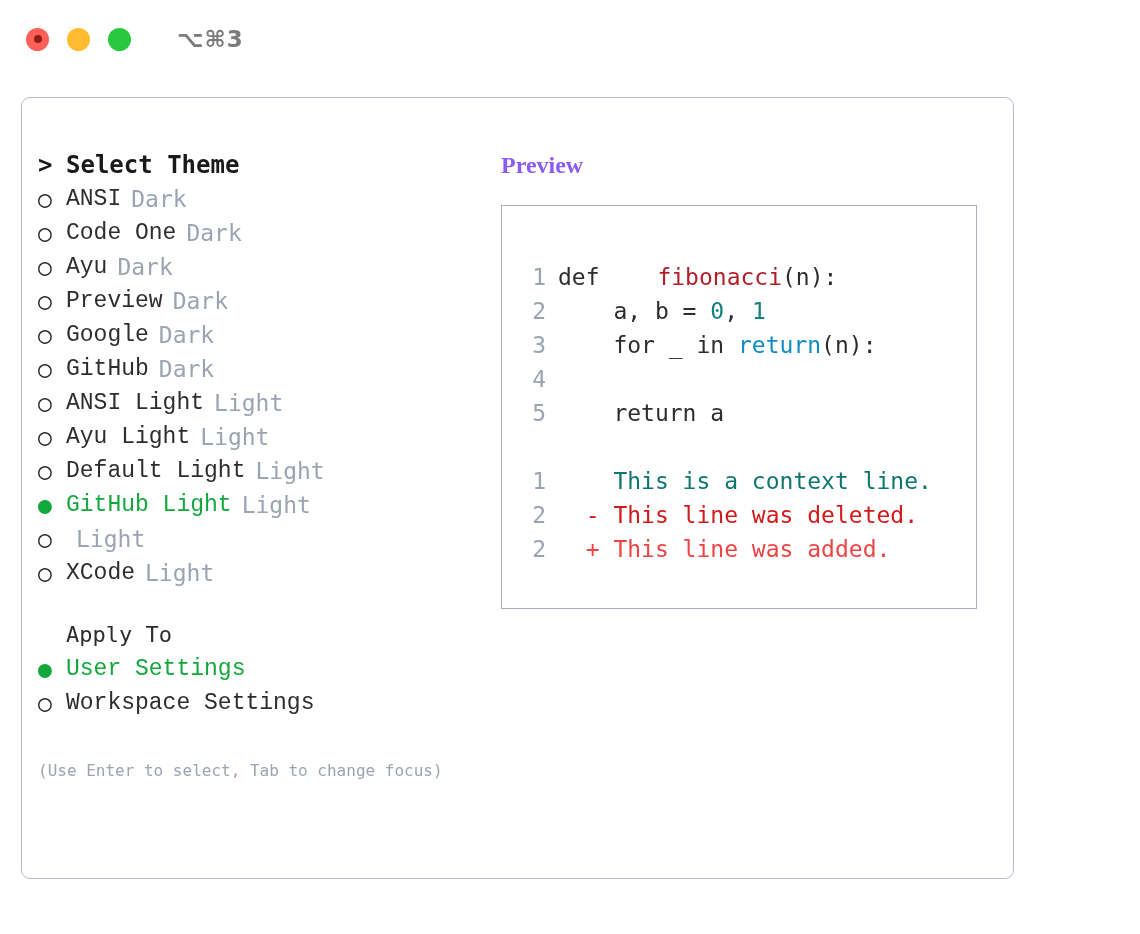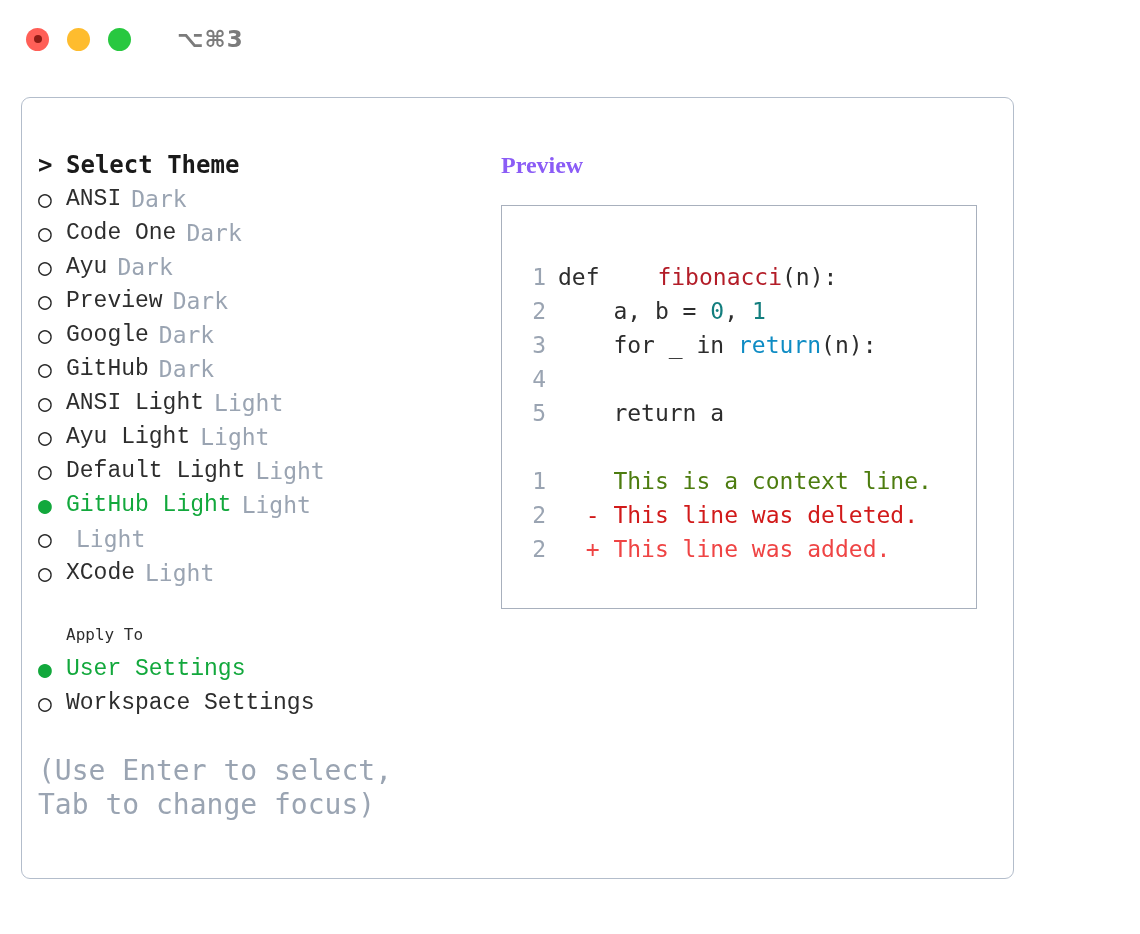--- a/index.html
+++ b/index.html
@@ -134,31 +134,31 @@
   .opt .label { color: #2d2d2d; font-family: Liberation Mono, monospace; }
   .opt.selected .label { color: #12a83c; }
   .opt .suffix {
     color: #9aa4b2;
     margin-left: 10px;
   }
 
   .section-title {
     height: 34px;
     line-height: 34px;
-    font-size: 16px;
+    font-size: 22px;
     color: #2d2d2d;
     padding-left: 28px;
     white-space: pre;
   }
 
   .spacer-sm { height: 28px; }
   .spacer-md { height: 34px; }
 
   .hint {
-    font-size: 28px;
+    font-size: 16px;
     color: #9aa4b2;
     line-height: 34px;
     width: 412px;
     white-space: normal;
   }
 
   
   .right-col {
     position: absolute;
     left: 479px;
@@ -198,21 +198,21 @@
     flex: 0 0 26px;
     text-align: right;
     margin-right: 12px;
   }
   .tok-fn    { color: #b31d28; margin-left: 44px; }
   .tok-num   { color: #137e7e; }
   .tok-call  { color: #0e8cc4; }
   .tok-plain { color: #2d2d2d; }
 
   .diff-gap { height: 34px; }
-  .diff-context { color: #4d7c0f; text-align: right; }
+  .diff-context { color: #0f766e; text-align: right; }
   .diff-del { color: #d11a1a; }
   .diff-add { color: #ef4444; }
 </style>
 </head>
 <body>
 
 <div class="window">
 
   <div class="titlebar">
     <div class="lights">

